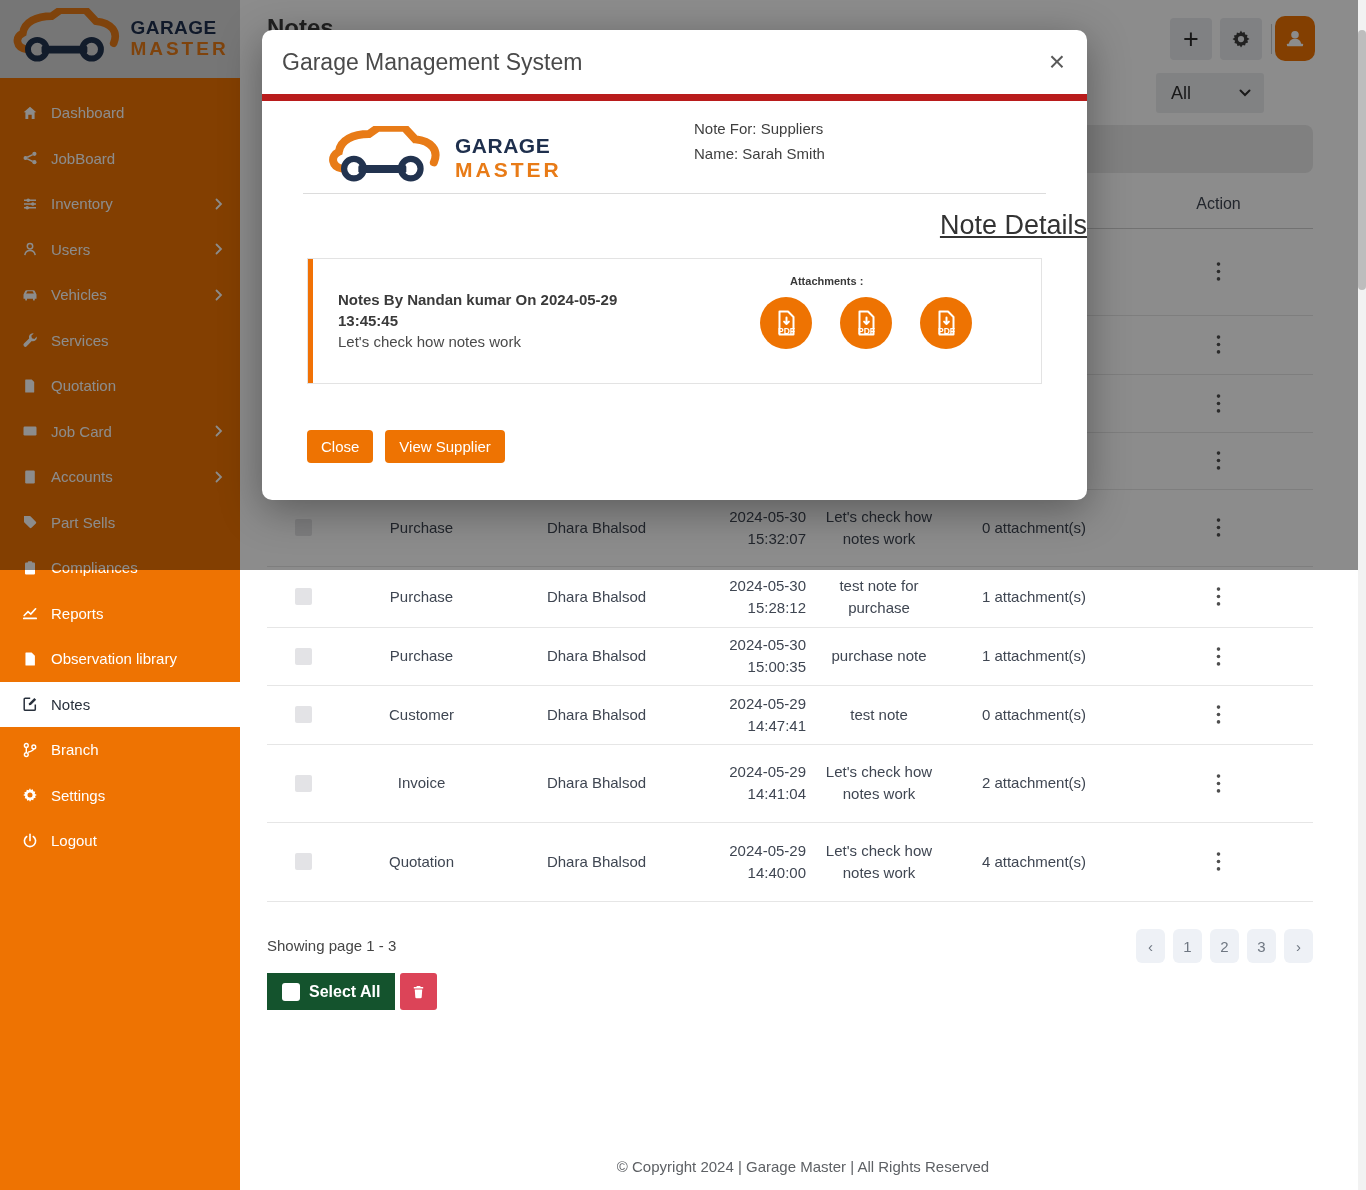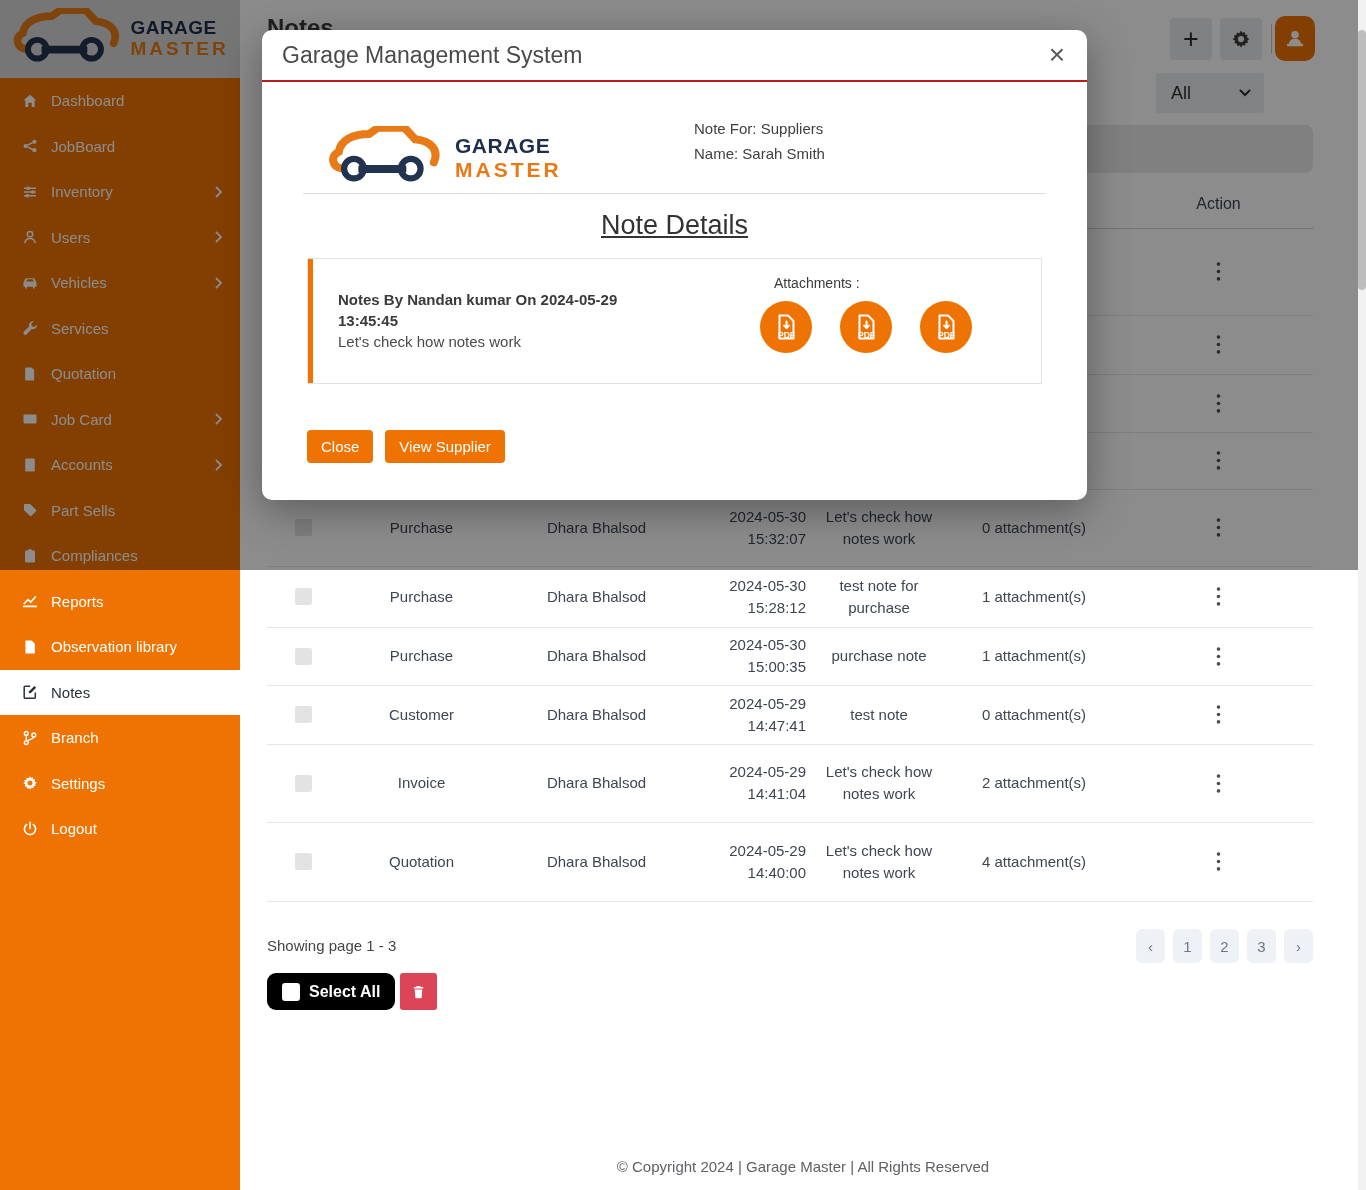--- a/index.html
+++ b/index.html
@@ -8,21 +8,21 @@
          font-family:"Liberation Sans", sans-serif; margin:0 auto; }
   svg { display:block; }
   button { font-family:"Liberation Sans", sans-serif; }
 
   
   .sidebar { position:absolute; left:0; top:0; width:240px; height:1190px; background:#EE7302; z-index:10; }
   .logo-head { height:78px; background:#D8D8D8; display:flex; align-items:center; justify-content:center; gap:7px; padding:0 8px; }
   .brand-text { line-height:1.08; text-align:left; }
   .brand-l1 { font-size:19px; font-weight:bold; color:#1E2F4D; letter-spacing:.5px; display:block; }
   .brand-l2 { font-size:19px; font-weight:bold; color:#E87B17; letter-spacing:3px; display:block; }
-  .menu { }
+  .menu { padding-top:12px; }
   .s-item { height:45.5px; display:flex; align-items:center; padding:0 16px 0 21px; color:#fff; cursor:pointer; }
   .s-item .ic { width:17px; height:17px; margin-right:13px; flex:0 0 17px; display:flex; align-items:center; justify-content:center; color:#fff; }
   .s-item .lbl { font-size:15px; flex:1; white-space:nowrap; }
   .s-item .chev { width:9px; color:#fff; }
   .s-item.active { background:#fff; }
   .s-item.active .lbl { color:#28303C; }
   .s-item.active .ic { color:#28303C; }
 
   
   .main { position:absolute; left:240px; top:0; width:1126px; height:1190px; background:#fff; }
@@ -51,52 +51,52 @@
   .dt span { display:block;text-align:right; }
   .dots-btn { background:none; border:none; cursor:pointer; padding:5px 10px; margin:0 auto; display:block; }
   .dots-btn svg { fill:#4F4F4F; }
 
   
   .showing { position:absolute; left:27px; top:937px; font-size:15px; color:#454545; }
   .pager { position:absolute; right:53px; top:929px; display:flex; gap:8px; }
   .pg-btn { min-width:29px; height:34px; background:#EEF1F6; border:none; border-radius:6px; color:#6F7782;
             font-size:15px; display:flex; align-items:center; justify-content:center; padding:0 10px; cursor:pointer; }
   .bulk { position:absolute; left:27px; top:973px; display:flex; gap:5px; }
-  .select-all { height:37px; background:#000000; color:#fff; border:none; border-radius:9px; display:flex;
+  .select-all { height:37px; background:#14532d; color:#fff; border:none; border-radius:0; display:flex;
                 align-items:center; gap:9px; padding:0 15px; font-size:16px; font-weight:600; cursor:pointer; }
   .sa-cb { width:18px; height:18px; background:#fff; border-radius:3px; }
   .del-btn { width:37px; height:37px; background:#DC4458; border:none; border-radius:3px; display:flex;
              align-items:center; justify-content:center; cursor:pointer; }
   .footer { position:absolute; left:0; top:1158px; width:100%; text-align:center; font-size:15px; color:#5E6165; }
 
   
   .backdrop { position:absolute; left:0; top:0; width:1366px; height:570px; background:rgba(0,0,0,.45); z-index:40; }
   .scrollbar { position:absolute; right:0; top:0; width:8px; height:1190px; background:#F2F2F2; z-index:60; }
   .scroll-thumb { position:absolute; left:0; top:30px; width:8px; height:260px; background:#BDBDBD; border-radius:4px; }
 
   
   .modal { position:absolute; left:262px; top:30px; width:825px; height:470px; background:#fff; border-radius:10px;
            box-shadow:0 10px 40px rgba(0,0,0,.35); z-index:50; }
-  .m-head { height:52px; border-bottom:2px solid #b91c1c; display:flex; align-items:center; padding:0 22px 0 20px; }
+  .m-head { height:71px; border-bottom:7px solid #b91c1c; display:flex; align-items:center; padding:0 22px 0 20px; }
   .m-title { font-size:23px; color:#4A4A4A; font-weight:400; }
   .m-close { margin-left:auto; background:none; border:none; font-size:28px; color:#5A5A5A; cursor:pointer; line-height:1; font-weight:300; }
   .m-logo { position:absolute; left:63px; top:96px; display:flex; align-items:center; gap:10px; }
   .m-brand-l1 { font-size:21px; font-weight:bold; color:#1E2F4D; letter-spacing:.5px; display:block; line-height:1.15; }
   .m-brand-l2 { font-size:21px; font-weight:bold; color:#E87B17; letter-spacing:3px; display:block; line-height:1.15; }
   .m-info { position:absolute; left:432px; top:86px; font-size:15px; color:#3F3F3F; line-height:25px; }
   .m-divider { position:absolute; left:41px; right:41px; top:163px; height:1px; background:#DCDCDC; }
-  .m-section-title { position:absolute; left:0; width:100%; top:180px; text-align:center; font-size:27px; color:#333;
+  .m-section-title { position:absolute; left:0; width:100%; top:180px; text-align:right; font-size:27px; color:#333;
                      text-decoration:underline; font-weight:500; }
   .note-card { position:absolute; left:45px; top:228px; width:735px; height:126px; border:1px solid #E3E3E3; background:#fff; }
   .note-accent { position:absolute; left:0; top:0; width:5px; height:100%; background:#F17105; }
   .note-left { position:absolute; left:30px; top:30px; width:305px; }
   .note-by { font-size:15px; font-weight:bold; color:#3A3A3A; line-height:21px; }
   .note-text { font-size:15px; color:#4A4A4A; line-height:21px; }
   .attach-block { position:absolute; left:452px; top:16px; }
-  .attach-label { font-size:14px; font-weight:normal; color:#3A3A3A; margin-left:14px; }
+  .attach-label { font-size:11px; font-weight:bold; color:#3A3A3A; margin-left:30px; }
   .attach-icons { display:flex; gap:28px; margin-top:10px;justify-content:center; }
   .pdf-btn { background:none; border:none; padding:0; cursor:pointer; }
   .m-actions { position:absolute; left:45px; top:400px; display:flex; gap:12px; }
   .m-btn { height:33px; background:#EE7302; color:#fff; border:none; border-radius:4px; font-size:15px;
            padding:0 14px; cursor:pointer; }
 </style>
 </head>
 <body>
 
 <div class="app">

